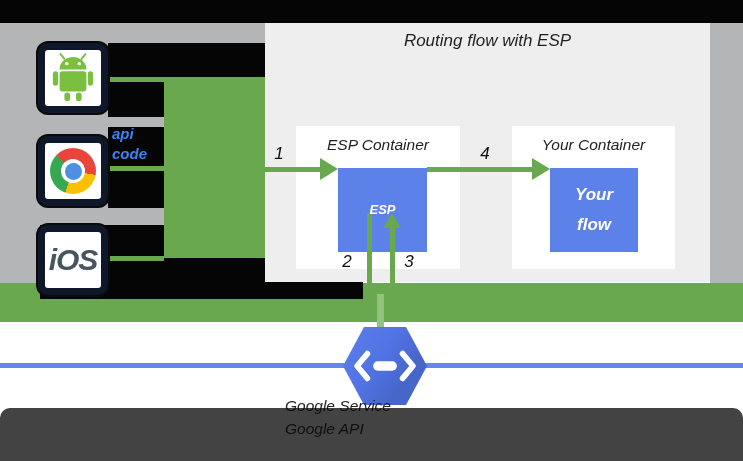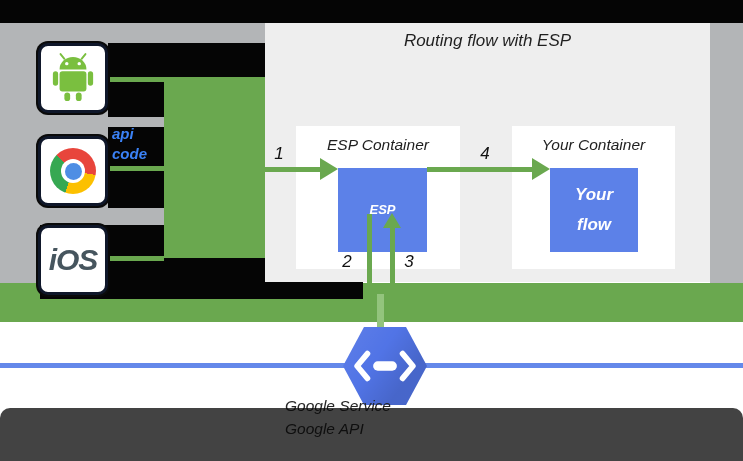--- a/index.html
+++ b/index.html
@@ -22,21 +22,21 @@
   .green-rect{left:164px;top:77px;width:101px;height:181px;background:#6aa84f;}
   .conn{height:5px;background:#6aa84f;left:108px;width:56px;}
   .conn.a{top:77px;} .conn.b{top:166px;} .conn.c{top:256px;}
   .api-calls{
     left:112px;top:124px;width:56px;text-align:left;
     color:#3b82f6;font-size:15px;font-weight:bold;font-style:italic;line-height:20px;
   }
   
   .client{
     left:38px;width:70px;height:70px;background:#fff;box-sizing:border-box;
-    border:3px solid #0f172a;border-radius:10px;box-shadow:0 0 0 2px #0a0a0a;
+    border:7px solid #0f172a;border-radius:10px;box-shadow:0 0 0 2px #0a0a0a;
     display:flex;align-items:center;justify-content:center;
   }
   .client.android{top:43px;} .client.chrome{top:136px;} .client.ios{top:225px;}
   .ios-label{font-size:30px;font-weight:bold;letter-spacing:-1px;color:#46555e;}
   
   .chrome-logo{
     width:46px;height:46px;border-radius:50%;position:relative;
     background:conic-gradient(#e8453c 0 100deg,#fcc000 100deg 200deg,#36a852 200deg 315deg,#e8453c 315deg 360deg);
   }
   .chrome-logo .ring{

